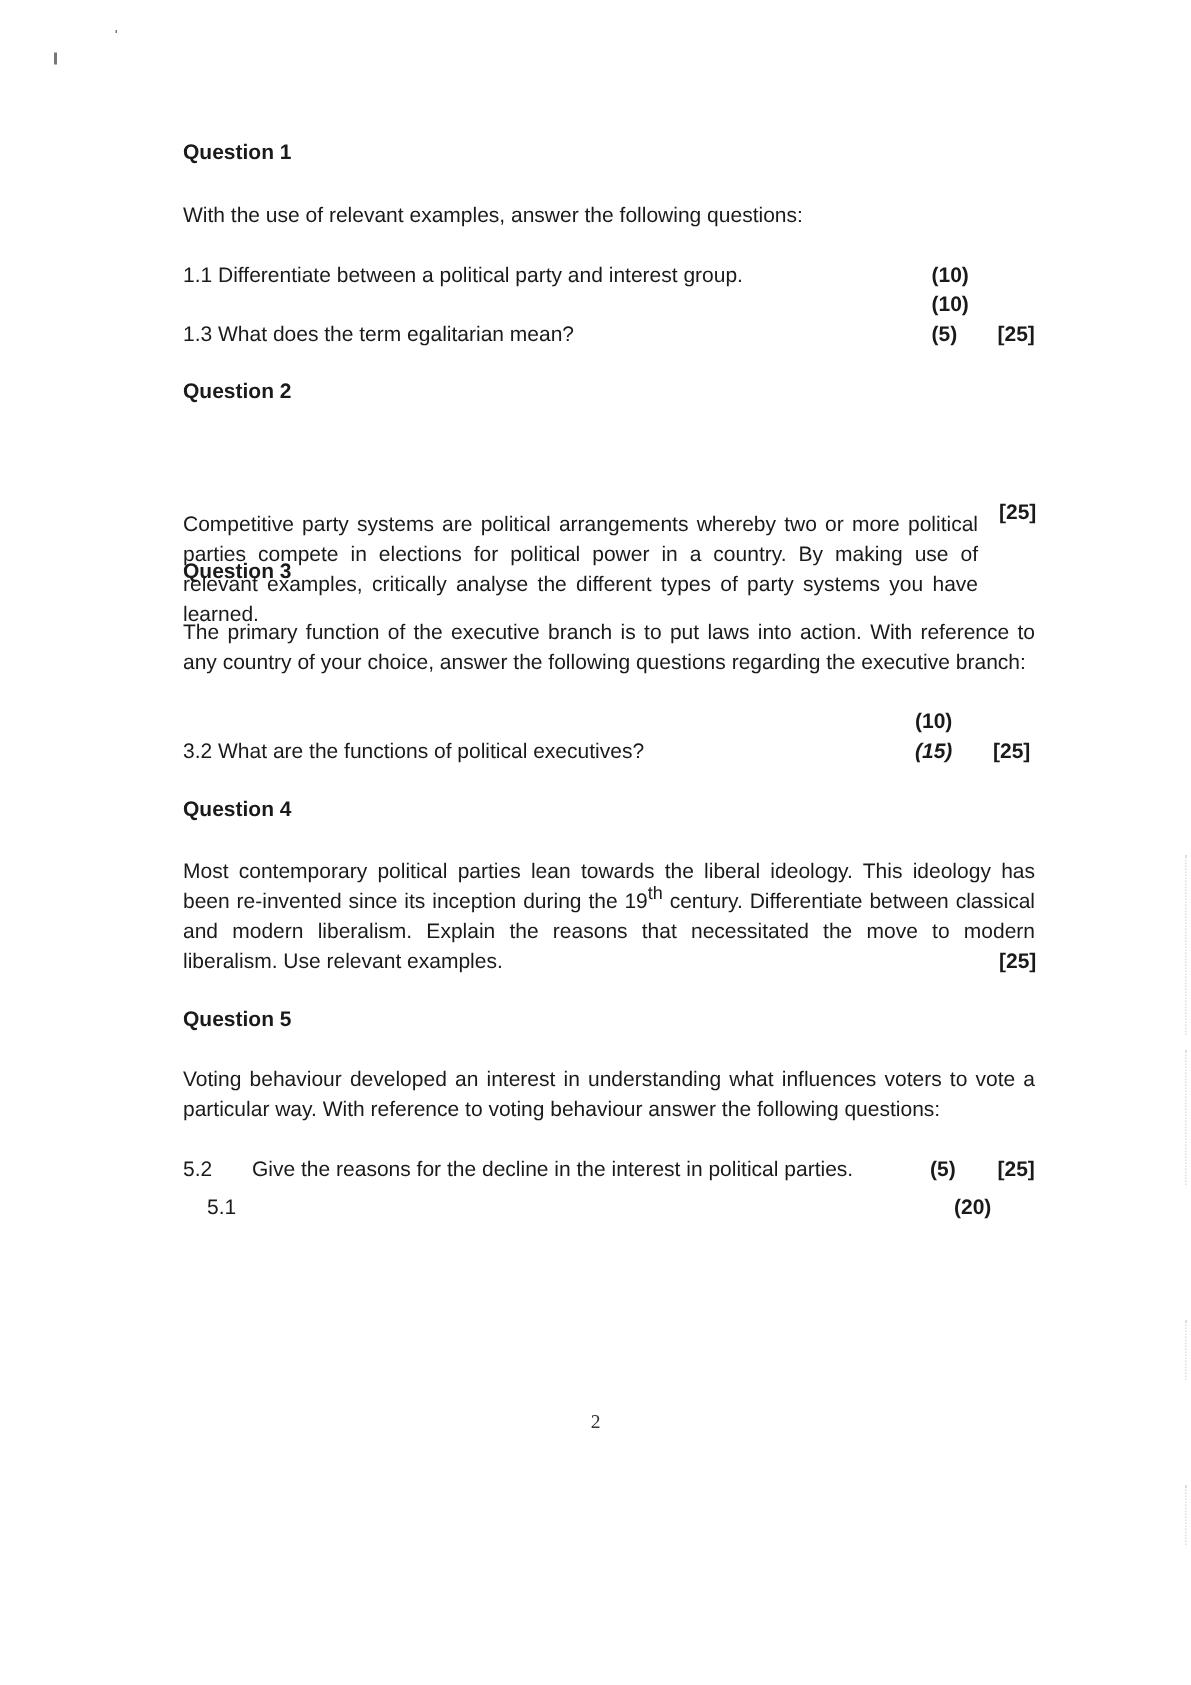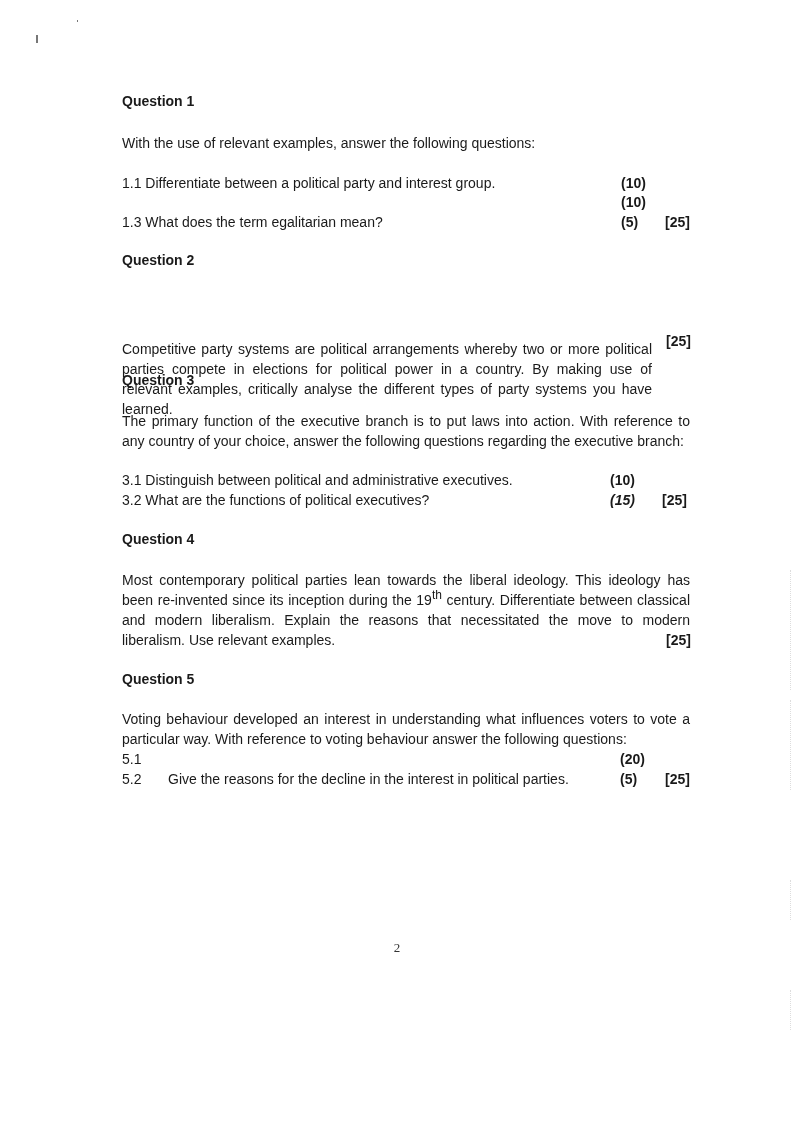--- a/index.html
+++ b/index.html
@@ -47,36 +47,35 @@
     <span class="total" style="left:543px;">[25]</span>
   </div>
 
   <div class="qtitle" style="top:252px;">Question 2</div>
   <div class="para" style="top:291px;width:530px;margin-top:48px;">Competitive party systems are political arrangements whereby two or more political parties compete in elections for political power in a country. By making use of relevant examples, critically analyse the different types of party systems you have learned.</div>
   <span class="total" style="top:331px;left:544px;font-size:14px;line-height:20px;">[25]</span>
 
   <div class="qtitle" style="top:372px;text-align:right;">Question 3</div>
   <div class="para" style="top:411px;">The primary function of the executive branch is to put laws into action. With reference to any country of your choice, answer the following questions regarding the executive branch:</div>
   <div class="item" style="top:470px;">
-    <span class="txt">3.1 Distinguish between political and administrative executives.</span>
     <span class="mark" style="left:488px;">(10)</span>
   </div>
   <div class="item" style="top:490px;">
     <span class="txt">3.2 What are the functions of political executives?</span>
     <span class="mark" style="left:488px;font-style:italic;">(15)</span>
     <span class="total" style="left:540px;">[25]</span>
   </div>
 
   <div class="qtitle" style="top:531px;">Question 4</div>
   <div class="para" style="top:570px;"><span>Most contemporary political parties lean towards the liberal ideology. This ideology has been re-invented since its inception during the 19</span><sup>th</sup><span> century. Differentiate between classical and modern liberalism. Explain the reasons that necessitated the move to modern liberalism. Use relevant examples.</span></div>
   <span class="total" style="top:630px;left:544px;font-size:14px;line-height:20px;">[25]</span>
 
   <div class="qtitle" style="top:671px;">Question 5</div>
   <div class="para" style="top:709px;">Voting behaviour developed an interest in understanding what influences voters to vote a particular way. With reference to voting behaviour answer the following questions:</div>
-  <div class="item" style="top:749px;">
+  <div class="item" style="top:794px;margin-left:16px;">
     <span class="num">5.1</span>
     <span class="mark" style="left:498px;">(20)</span>
   </div>
   <div class="item" style="top:769px;">
     <span class="num">5.2</span>
     <span class="txt2">Give the reasons for the decline in the interest in political parties.</span>
     <span class="mark" style="left:498px;">(5)</span>
     <span class="total" style="left:543px;">[25]</span>
   </div>
 </div>

